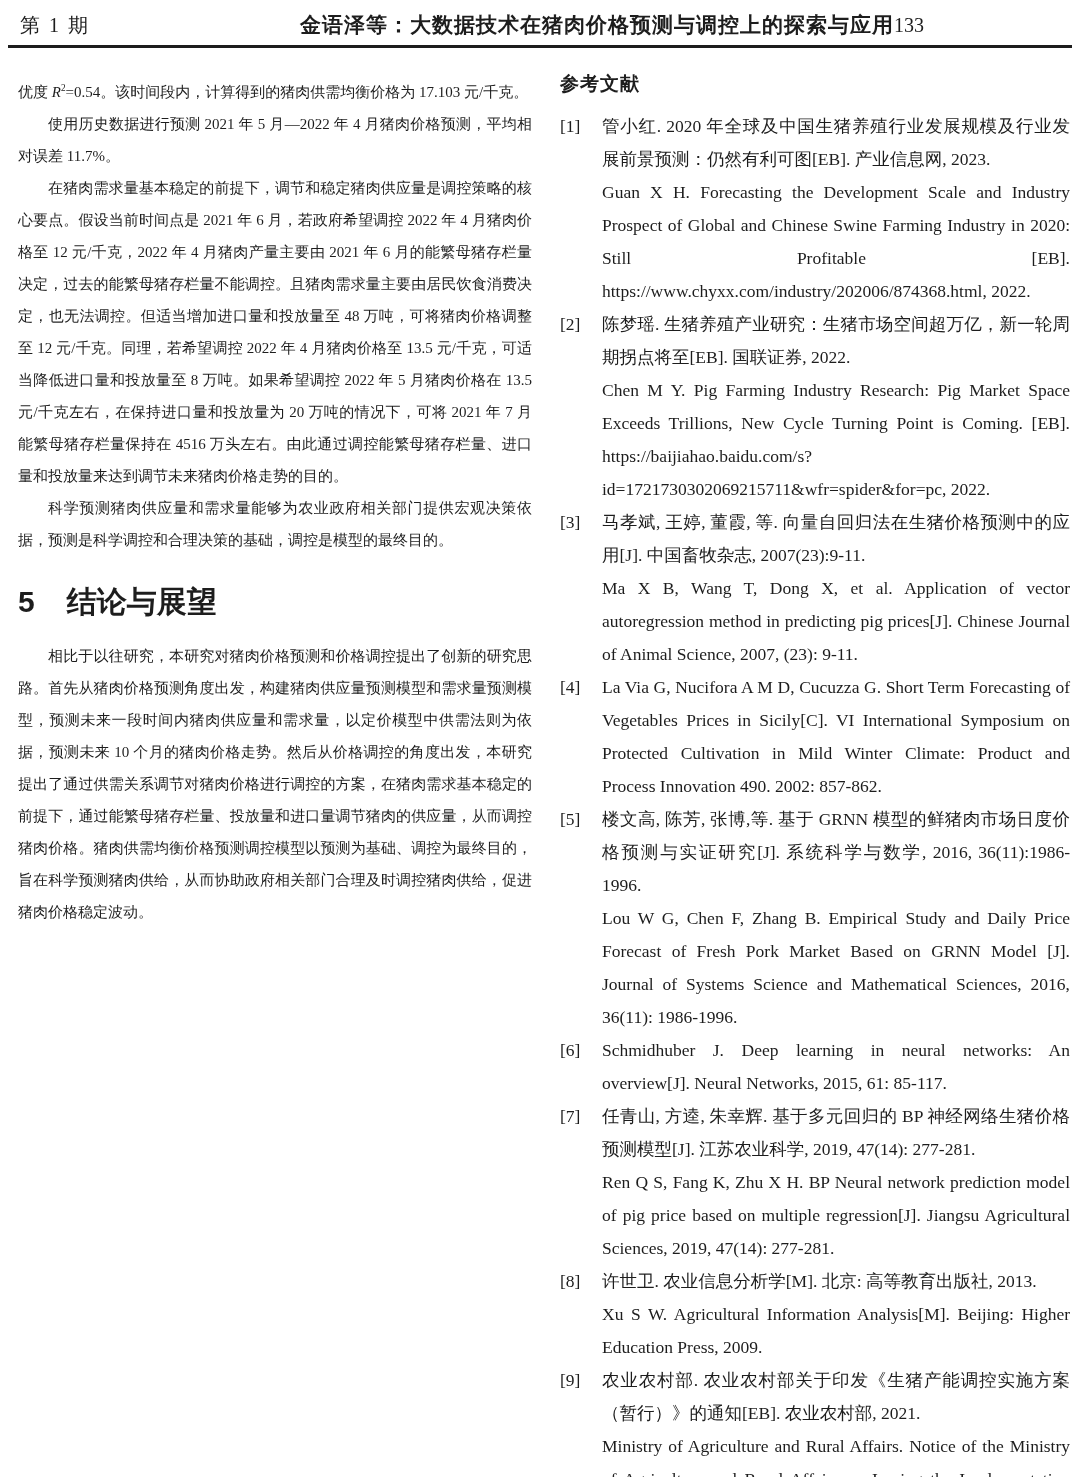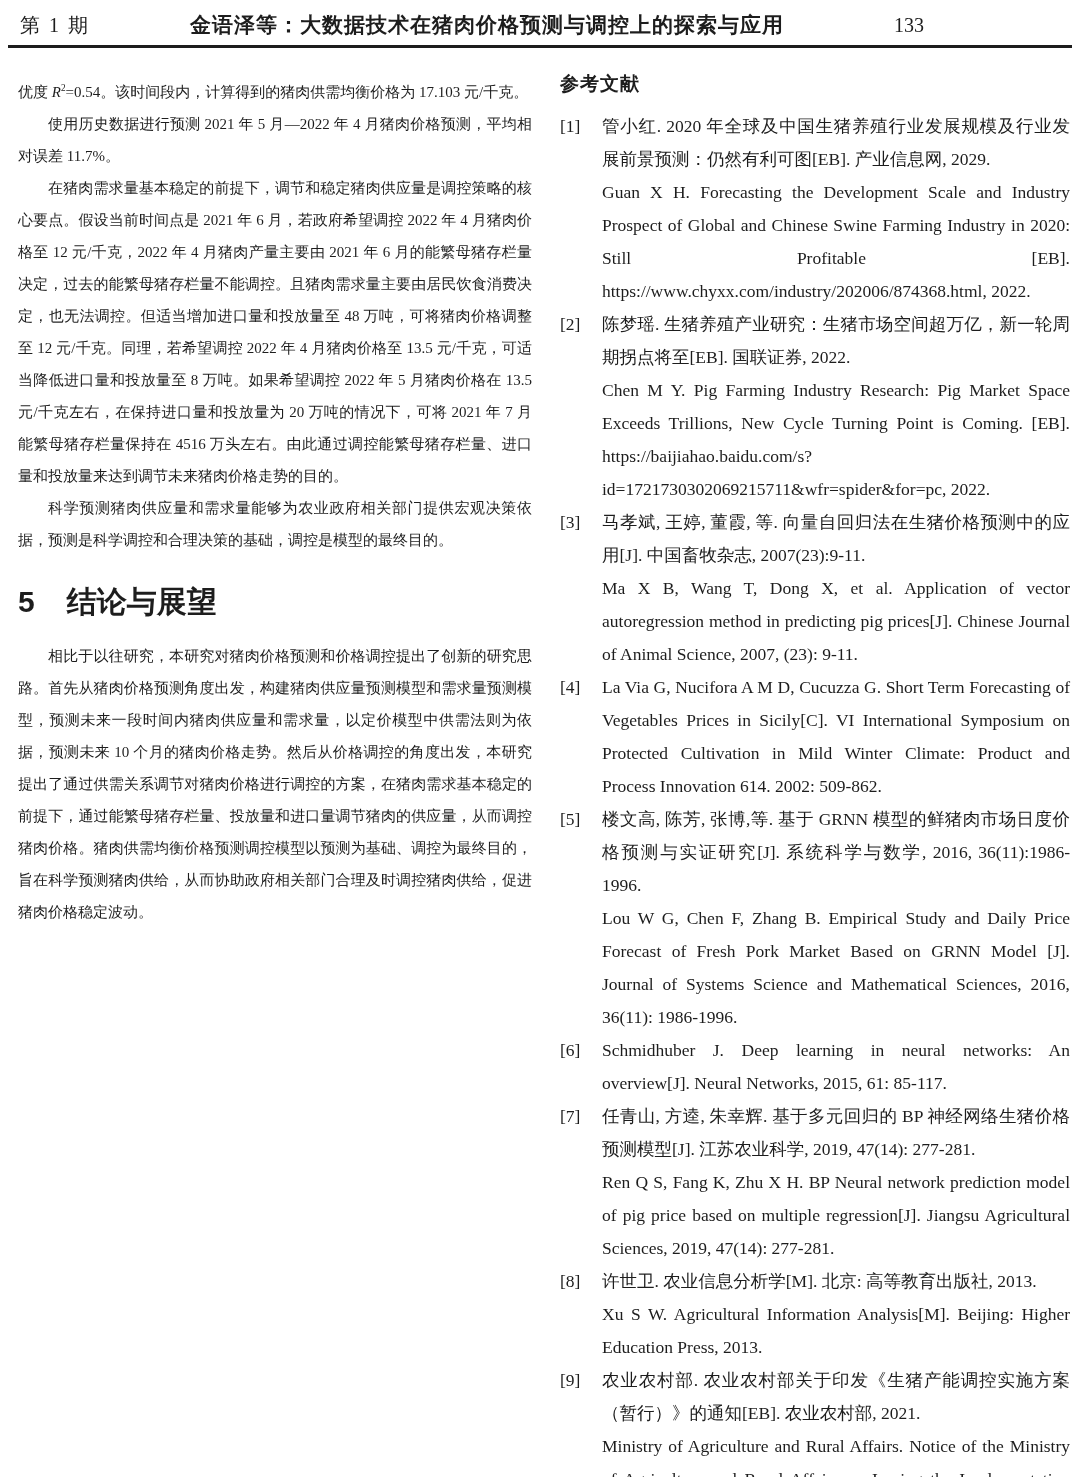--- a/index.html
+++ b/index.html
@@ -9,21 +9,21 @@
     font-family:"Liberation Serif","DejaVu Serif",serif;
   }
   
   .pg-header{
     display:flex;align-items:baseline;
     padding:12px 16px 4px 20px;
     font-size:20px;line-height:26px;
   }
   .pg-header .issue{width:170px;letter-spacing:2px;}
   .pg-header .title{
-    flex:1;text-align:left;
+    flex:1;text-align:right;
     font-family:"Liberation Sans","DejaVu Sans",sans-serif;
     font-weight:bold;font-size:21px;letter-spacing:1px;
   }
   .pg-header .pageno{width:170px;text-align:left;}
   .rule{height:3px;background:#1d1d1d;margin:3px 8px 0 8px;}
   
   .content{display:flex;gap:28px;padding:24px 10px 0 18px;}
   .col-left{width:514px;flex:none;}
   .col-right{flex:1;min-width:0;}
   
@@ -82,21 +82,21 @@
 
       <p class="para">相比于以往研究，本研究对猪肉价格预测和价格调控提出了创新的研究思路。首先从猪肉价格预测角度出发，构建猪肉供应量预测模型和需求量预测模型，预测未来一段时间内猪肉供应量和需求量，以定价模型中供需法则为依据，预测未来 10 个月的猪肉价格走势。然后从价格调控的角度出发，本研究提出了通过供需关系调节对猪肉价格进行调控的方案，在猪肉需求基本稳定的前提下，通过能繁母猪存栏量、投放量和进口量调节猪肉的供应量，从而调控猪肉价格。猪肉供需均衡价格预测调控模型以预测为基础、调控为最终目的，旨在科学预测猪肉供给，从而协助政府相关部门合理及时调控猪肉供给，促进猪肉价格稳定波动。</p>
     </div>
 
     <div class="col-right">
       <h3 class="refs-heading">参考文献</h3>
 
       <div class="ref">
         <span class="ref-num">[1]</span>
         <div class="ref-body">
-          <p>管小红. 2020 年全球及中国生猪养殖行业发展规模及行业发展前景预测：仍然有利可图[EB]. 产业信息网, 2029.</p>
+          <p>管小红. 2020 年全球及中国生猪养殖行业发展规模及行业发展前景预测：仍然有利可图[EB]. 产业信息网, 2023.</p>
           <p>Guan X H. Forecasting the Development Scale and Industry Prospect of Global and Chinese Swine Farming Industry in 2020: Still Profitable [EB]. https://www.chyxx.com/industry/202006/874368.html, 2022.</p>
         </div>
       </div>
 
       <div class="ref">
         <span class="ref-num">[2]</span>
         <div class="ref-body">
           <p>陈梦瑶. 生猪养殖产业研究：生猪市场空间超万亿，新一轮周期拐点将至[EB]. 国联证券, 2022.</p>
           <p>Chen M Y. Pig Farming Industry Research: Pig Market Space Exceeds Trillions, New Cycle Turning Point is Coming. [EB]. https://baijiahao.baidu.com/s?id=1721730302069215711&amp;wfr=spider&amp;for=pc, 2022.</p>
         </div>
@@ -106,21 +106,21 @@
         <span class="ref-num">[3]</span>
         <div class="ref-body">
           <p>马孝斌, 王婷, 董霞, 等. 向量自回归法在生猪价格预测中的应用[J]. 中国畜牧杂志, 2007(23):9-11.</p>
           <p>Ma X B, Wang T, Dong X, et al. Application of vector autoregression method in predicting pig prices[J]. Chinese Journal of Animal Science, 2007, (23): 9-11.</p>
         </div>
       </div>
 
       <div class="ref">
         <span class="ref-num">[4]</span>
         <div class="ref-body">
-          <p>La Via G, Nucifora A M D, Cucuzza G. Short Term Forecasting of Vegetables Prices in Sicily[C]. VI International Symposium on Protected Cultivation in Mild Winter Climate: Product and Process Innovation 614. 2002: 509-862.</p>
+          <p>La Via G, Nucifora A M D, Cucuzza G. Short Term Forecasting of Vegetables Prices in Sicily[C]. VI International Symposium on Protected Cultivation in Mild Winter Climate: Product and Process Innovation 490. 2002: 857-862.</p>
         </div>
       </div>
 
       <div class="ref">
         <span class="ref-num">[5]</span>
         <div class="ref-body">
           <p>楼文高, 陈芳, 张博,等. 基于 GRNN 模型的鲜猪肉市场日度价格预测与实证研究[J]. 系统科学与数学, 2016, 36(11):1986-1996.</p>
           <p>Lou W G, Chen F, Zhang B. Empirical Study and Daily Price Forecast of Fresh Pork Market Based on GRNN Model [J]. Journal of Systems Science and Mathematical Sciences, 2016, 36(11): 1986-1996.</p>
         </div>
       </div>
@@ -137,21 +137,21 @@
         <div class="ref-body">
           <p>任青山, 方逵, 朱幸辉. 基于多元回归的 BP 神经网络生猪价格预测模型[J]. 江苏农业科学, 2019, 47(14): 277-281.</p>
           <p>Ren Q S, Fang K, Zhu X H. BP Neural network prediction model of pig price based on multiple regression[J]. Jiangsu Agricultural Sciences, 2019, 47(14): 277-281.</p>
         </div>
       </div>
 
       <div class="ref">
         <span class="ref-num">[8]</span>
         <div class="ref-body">
           <p>许世卫. 农业信息分析学[M]. 北京: 高等教育出版社, 2013.</p>
-          <p>Xu S W. Agricultural Information Analysis[M]. Beijing: Higher Education Press, 2013.</p>
+          <p>Xu S W. Agricultural Information Analysis[M]. Beijing: Higher Education Press, 2009.</p>
         </div>
       </div>
 
       <div class="ref">
         <span class="ref-num">[9]</span>
         <div class="ref-body">
           <p>农业农村部. 农业农村部关于印发《生猪产能调控实施方案（暂行）》的通知[EB]. 农业农村部, 2021.</p>
           <p>Ministry of Agriculture and Rural Affairs. Notice of the Ministry of Agriculture and Rural Affairs on Issuing the Implementation Plan for</p>
         </div>
       </div>

